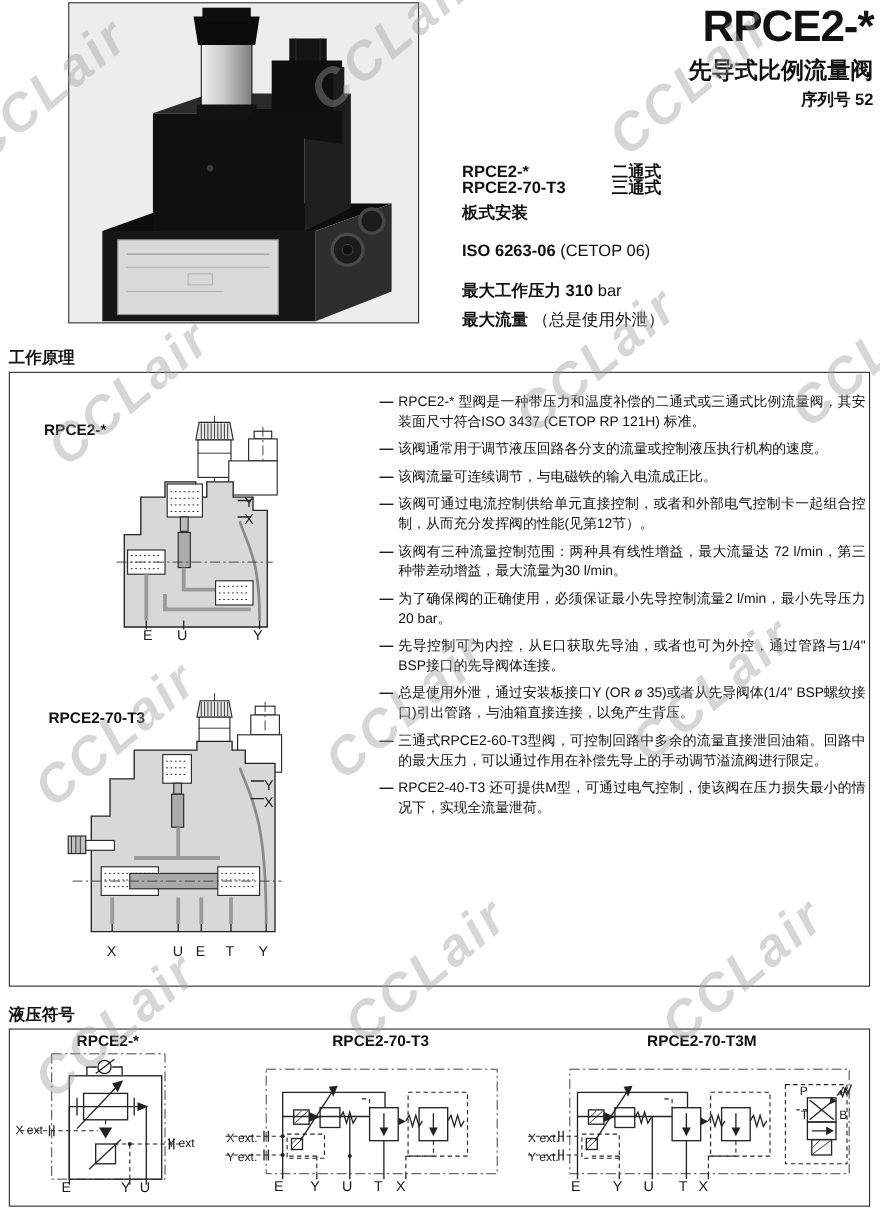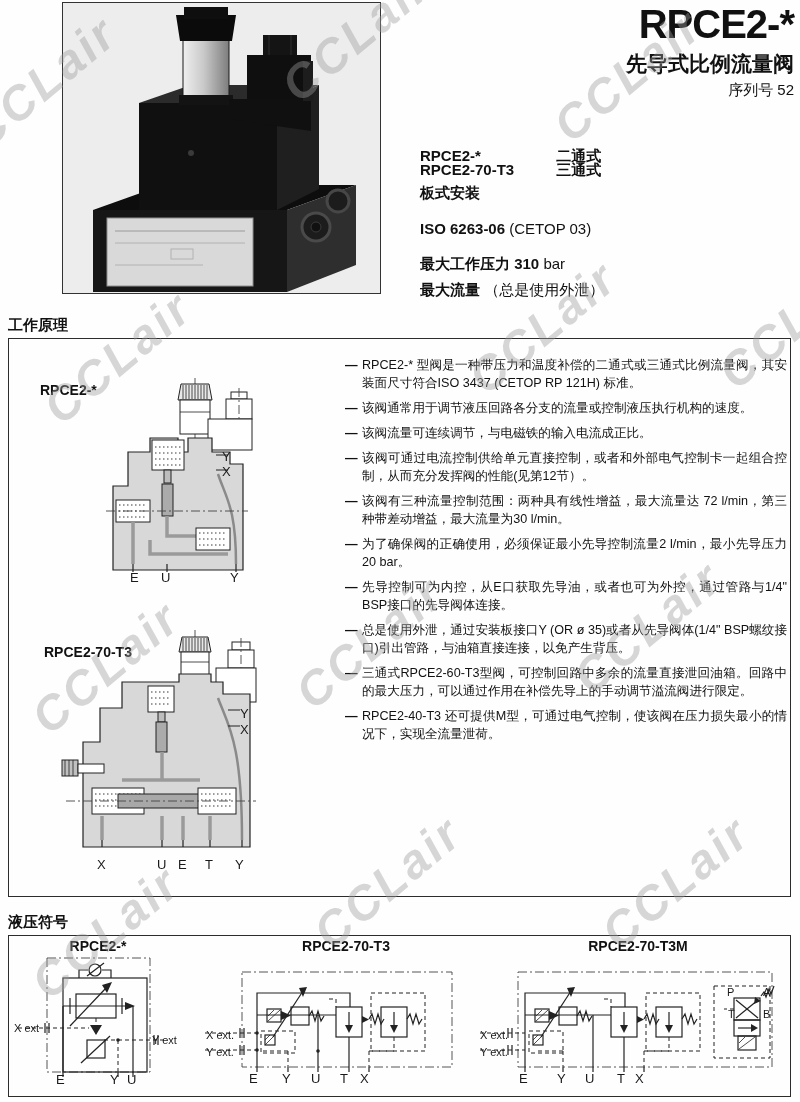--- a/index.html
+++ b/index.html
@@ -5,21 +5,21 @@
   html,body{margin:0;padding:0;background:#fff;}
   .page{position:relative;width:800px;height:1102px;background:#fefefe;overflow:hidden;
         font-family:"Liberation Sans","DejaVu Sans",sans-serif;color:#111;}
   
   .wm{position:absolute;font-weight:700;font-style:italic;font-size:48px;letter-spacing:3px;
       color:#9d9d9d;opacity:.40;transform:rotate(-40deg);white-space:nowrap;z-index:6;pointer-events:none;}
   
   .titleblock{position:absolute;right:6px;top:4px;text-align:right;z-index:3;}
   .h-title{font-size:40px;font-weight:700;line-height:1.02;letter-spacing:-1px;}
   .h-sub{font-size:21px;font-weight:700;margin-top:5px;}
-  .h-serial{font-size:15px;font-weight:400;margin-top:3px;}
+  .h-serial{font-size:15px;font-weight:700;margin-top:3px;}
   
   .photobox{position:absolute;left:62px;top:2px;width:317px;height:290px;border:1px solid #333;
             background:#ededed;z-index:2;}
   
   .spec{position:absolute;left:420px;z-index:3;font-size:15px;white-space:nowrap;}
   .b{font-weight:700;}
   .model-name{display:inline-block;width:132px;font-weight:700;}
   
   .secTitle{position:absolute;left:8px;font-size:15px;font-weight:700;z-index:3;}
   .secBox{position:absolute;border:1.5px solid #2c2c2c;background:transparent;z-index:2;}
@@ -111,21 +111,21 @@
     <span class="model-name">RPCE2-*</span>
     <span class="b">二通式</span>
   </div>
   <div class="spec" style="top:161px">
     <span class="model-name">RPCE2-70-T3</span>
     <span class="b">三通式</span>
   </div>
   <div class="spec b" style="top:184px">板式安装</div>
   <div class="spec" style="top:220px">
     <span class="b">ISO 6263-06</span>
-    <span>(CETOP 03)</span>
+    <span>(CETOP 06)</span>
   </div>
   <div class="spec" style="top:255px">
     <span class="b">最大工作压力</span>
     <span class="b">310</span>
     <span>bar</span>
   </div>
   <div class="spec" style="top:281px">
     <span class="b">最大流量</span>
     <span>（总是使用外泄）</span>
   </div>

